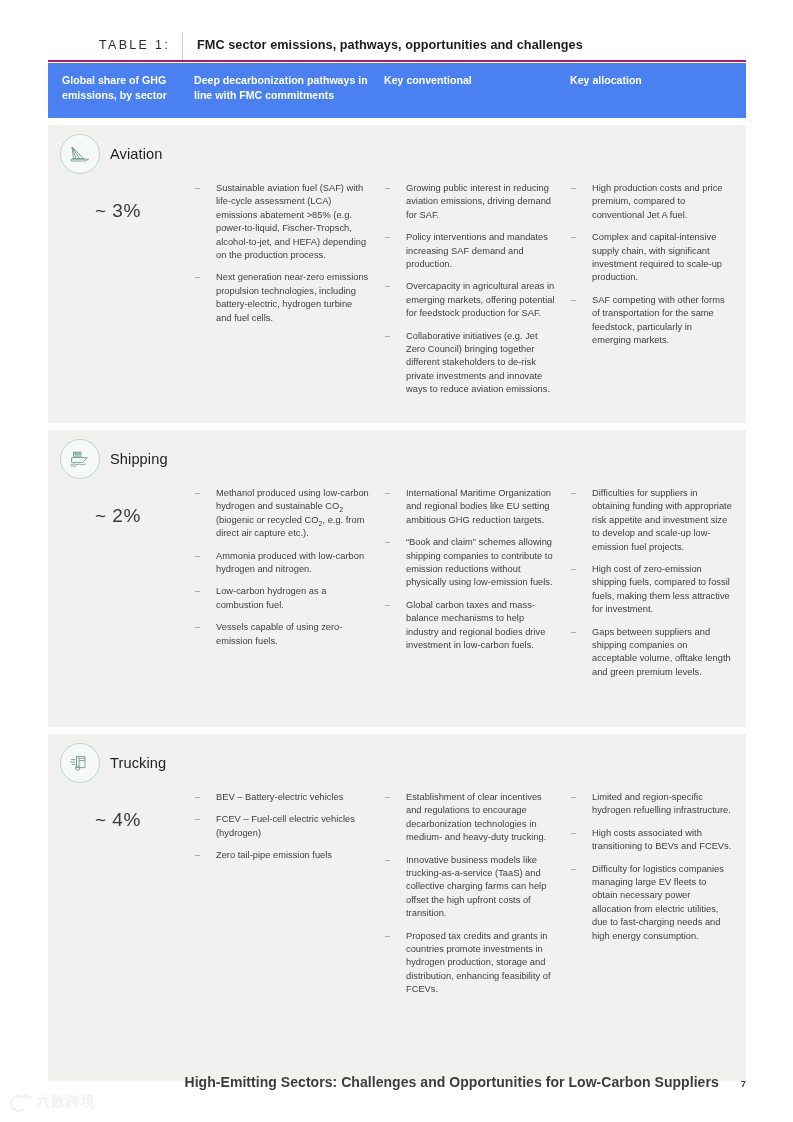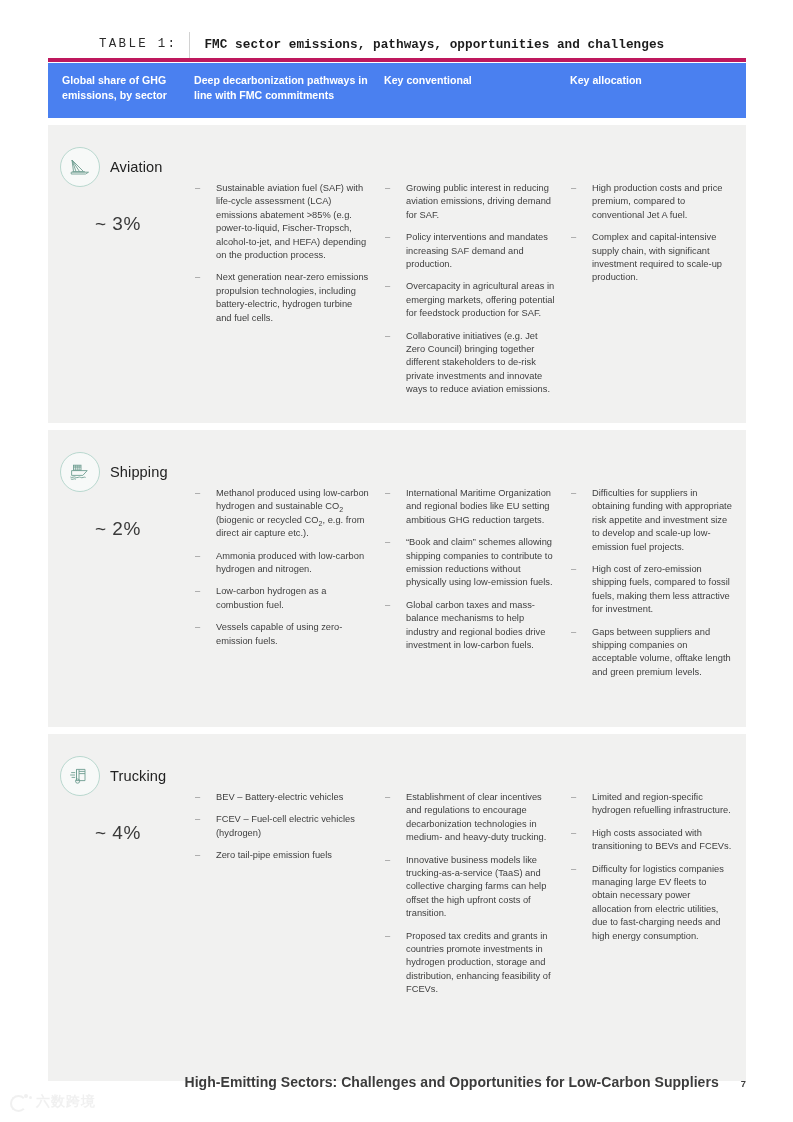--- a/index.html
+++ b/index.html
@@ -18,23 +18,22 @@
 
   
   .table-title-row {
     position: absolute;
     left: 48px;
     top: 30px;
     width: 698px;
     height: 32px;
     display: flex;
     align-items: center;
-    border-bottom: 4px solid #be185d;
-    box-sizing: border-box;
-    font-family: Liberation Mono, monospace;
+    border-bottom: 2px solid #be185d;
+    box-sizing: border-box;
   }
   .table-label {
     font-size: 12.5px;
     letter-spacing: 2.3px;
     color: #2b2b2b;
     padding-left: 51px;
     padding-right: 12px;
     white-space: nowrap;
   }
   .title-divider {
@@ -95,21 +94,21 @@
 
   .cell {
     box-sizing: border-box;
     padding-right: 14px;
   }
 
   
   .sector-cell {
     width: 146px;
     padding-left: 12px;
-    padding-top: 22px;
+    padding-top: 9px;
     position: relative;
   }
   .sector-head {
     display: flex;
     align-items: center;
   }
   .sector-icon {
     width: 38px;
     height: 38px;
     border-radius: 50%;
@@ -280,20 +279,21 @@
           <li>Growing public interest in reducing aviation emissions, driving demand for SAF.</li>
           <li>Policy interventions and mandates increasing SAF demand and production.</li>
           <li>Overcapacity in agricultural areas in emerging markets, offering potential for feedstock production for SAF.</li>
           <li>Collaborative initiatives (e.g. Jet Zero Council) bringing together different stakeholders to de-risk private investments and innovate ways to reduce aviation emissions.</li>
         </ul>
     </div>
     <div class="cell list-cell c4">
       <ul class="bullets">
           <li>High production costs and price premium, compared to conventional Jet A fuel.</li>
           <li>Complex and capital-intensive supply chain, with significant investment required to scale-up production.</li>
+          <li>SAF competing with other forms of transportation for the same feedstock, particularly in emerging markets.</li>
         </ul>
     </div>
   </div>
 
   <div class="trow r2">
     <div class="cell sector-cell">
       <div class="sector-head">
         <span class="sector-icon">
           <svg width="24" height="20" viewBox="0 0 24 20" fill="none" stroke="#6f9e92" stroke-width="0.9">
             <rect x="5.5" y="3.2" width="7.5" height="5"></rect>

